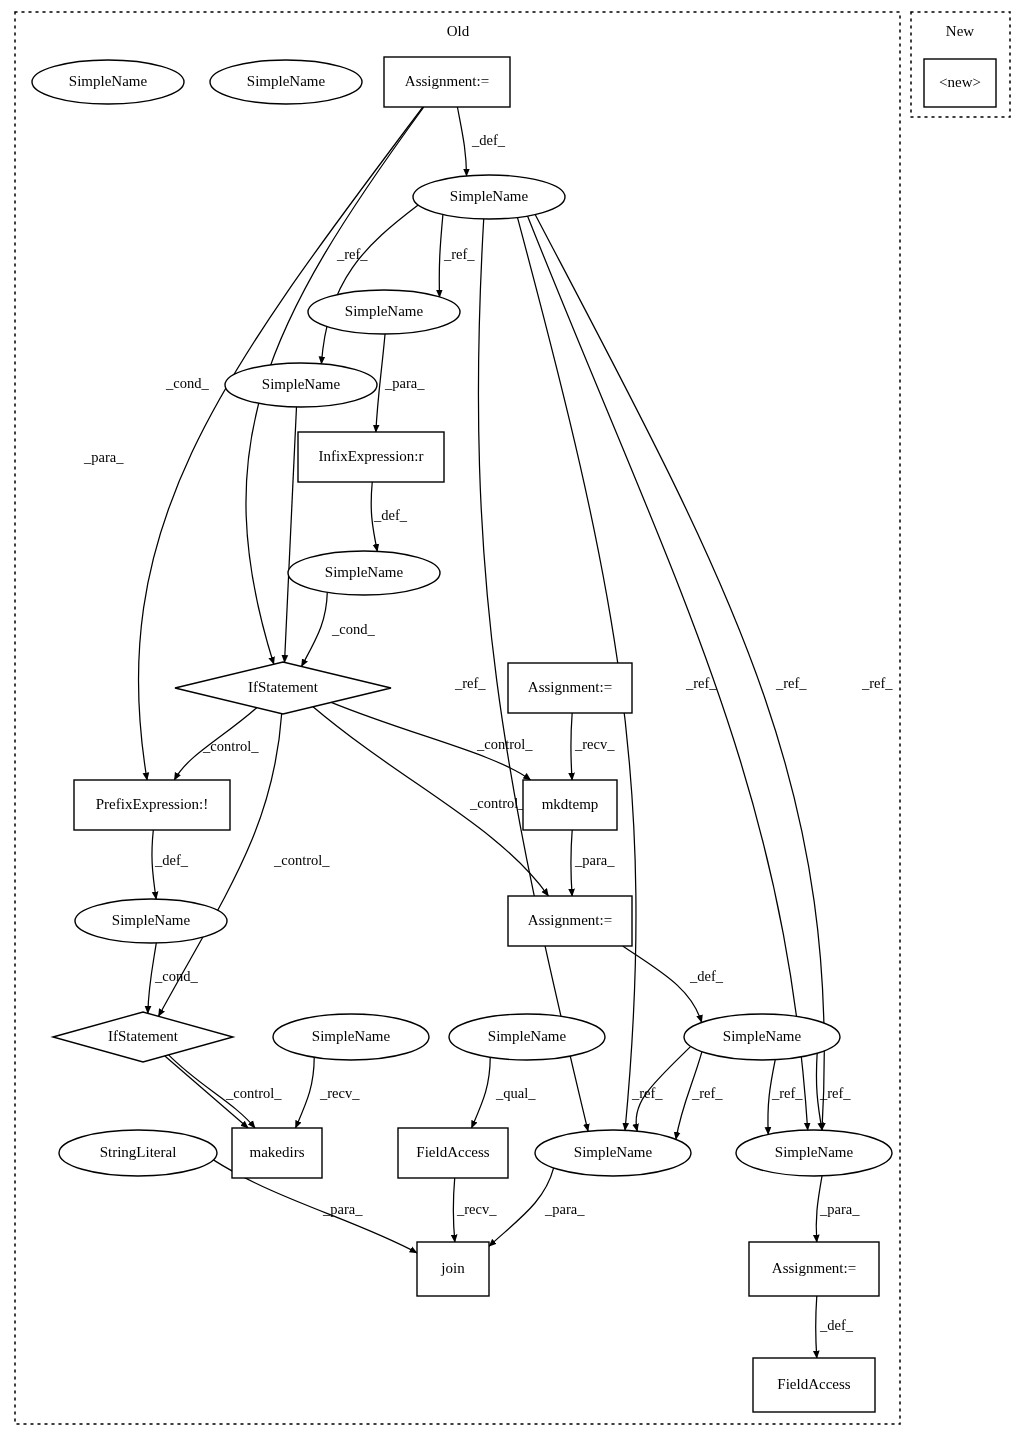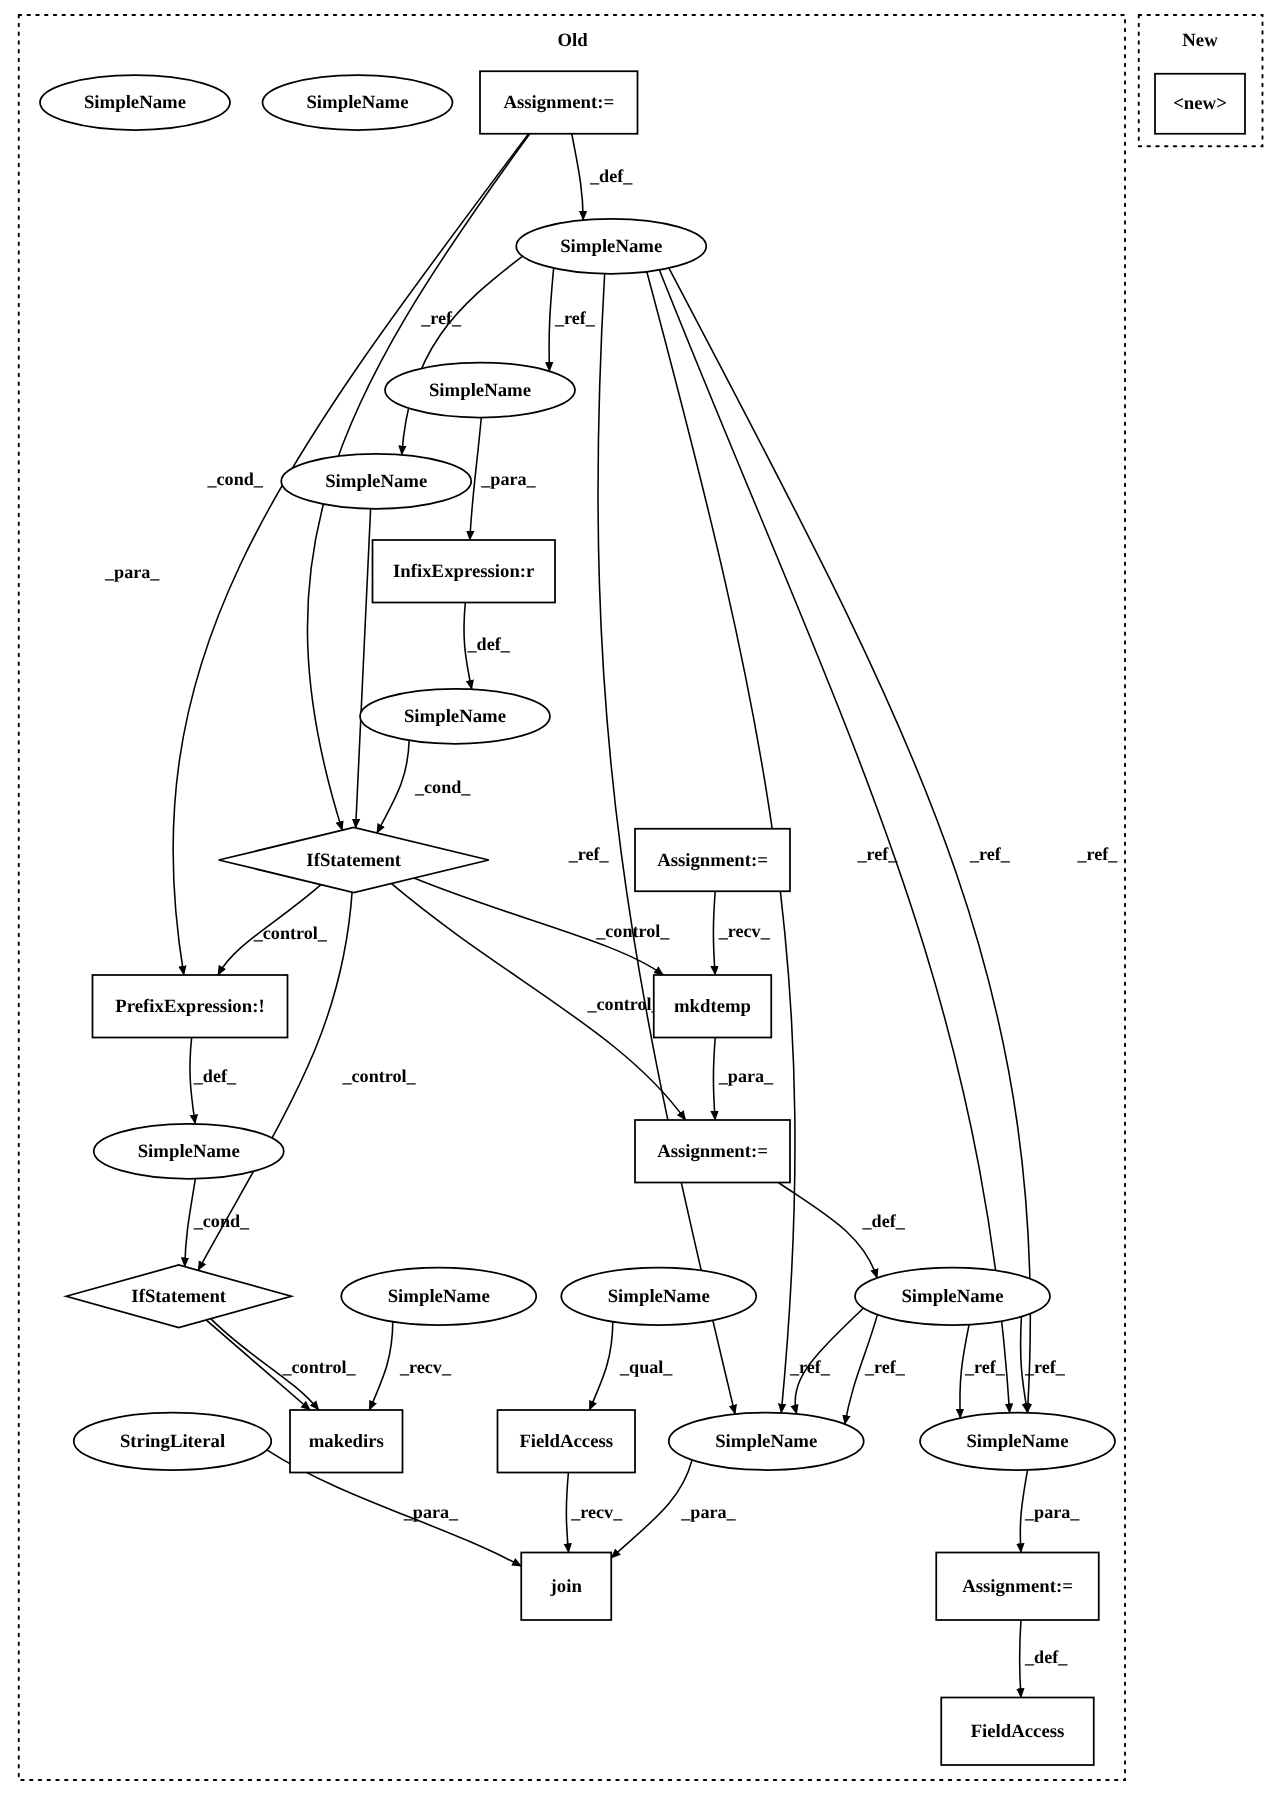--- a/index.html
+++ b/index.html
@@ -1,17 +1,17 @@
 <!DOCTYPE html>
 <html><head>
 <meta charset="utf-8">
 <style>
   html,body{margin:0;padding:0;background:#ffffff;}
   body{font-family:"Liberation Serif","DejaVu Serif",serif;}
-  #stage{position:relative;width:1025px;height:1436px;background:#fff;overflow:hidden;font-weight:bold;}
+  #stage{position:relative;width:1025px;height:1436px;background:#fff;overflow:hidden;}
   svg{display:block;}
   .nodeShape{fill:#ffffff;stroke:#000000;stroke-width:1.4;}
   .nodeLabel{font-family:"Liberation Serif","DejaVu Serif",serif;font-size:15px;fill:#000;text-anchor:middle;dominant-baseline:middle;}
   .edgeLabel{font-family:"Liberation Serif","DejaVu Serif",serif;font-size:14.5px;fill:#000;text-anchor:start;dominant-baseline:middle;}
   .clusterLabel{font-family:"Liberation Serif","DejaVu Serif",serif;font-size:15px;fill:#000;text-anchor:middle;dominant-baseline:middle;}
   .edgePath{fill:none;stroke:#000;stroke-width:1.25;}
   .clusterBox{fill:none;stroke:#000;stroke-width:1.5;stroke-dasharray:2 5;stroke-linecap:round;}
 </style>
 </head>
 <body>

